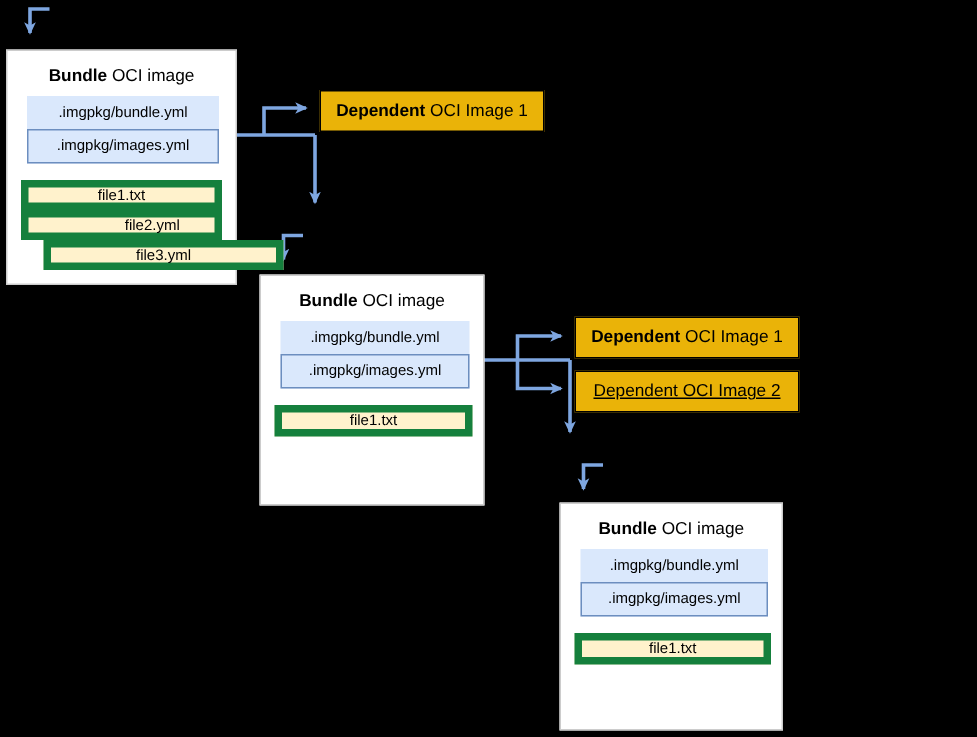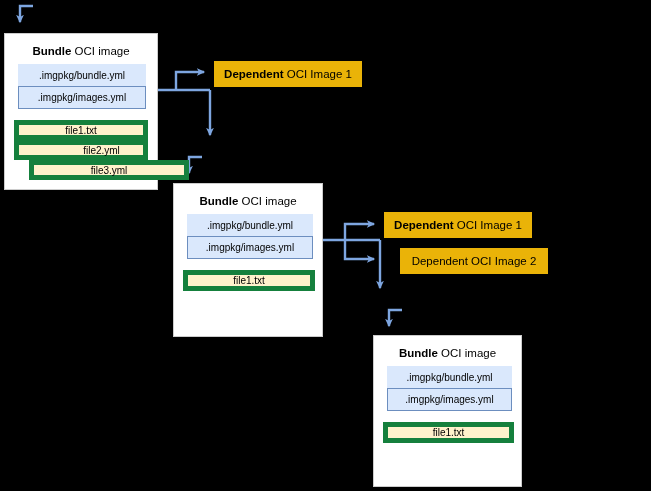--- a/index.html
+++ b/index.html
@@ -175,21 +175,21 @@
       <span>file1.txt</span>
     </div>
   </div>
 
   <div class="dep-box" style="left:383px; top:211px; width:150px; height:28px;">
     <span>
       <b>Dependent</b><span> OCI Image 1</span>
     </span>
   </div>
 
-  <div class="dep-box" style="left:399px; top:247px; width:150px; height:28px;">
+  <div class="dep-box" style="left:383px; top:247px; width:150px; height:28px;text-decoration:underline;">
     <span>Dependent OCI Image 2</span>
   </div>
 
   <div class="bundle-box" style="left:373px; top:335px; width:149px; height:152px;">
     <div class="bundle-title" style="top:11px;">
       <b>Bundle</b><span> OCI image</span>
     </div>
 
     <div class="row-chip row-blue-plain" style="left:13px; top:30px; width:125px; height:22px;">
       <span>.imgpkg/bundle.yml</span>

